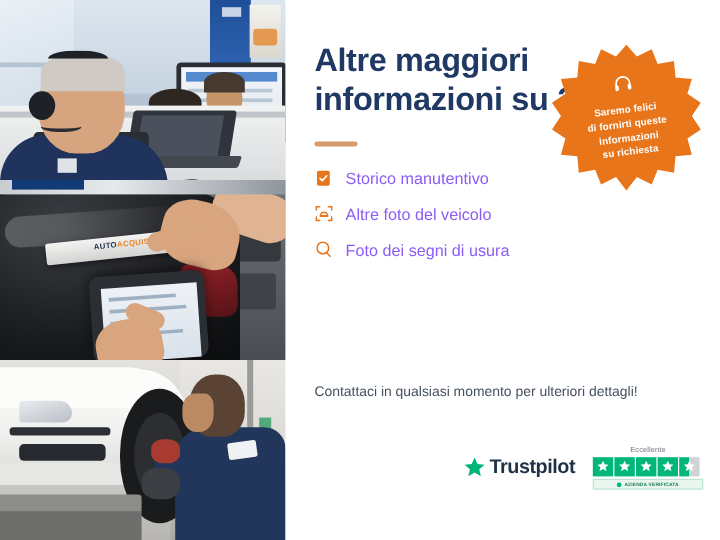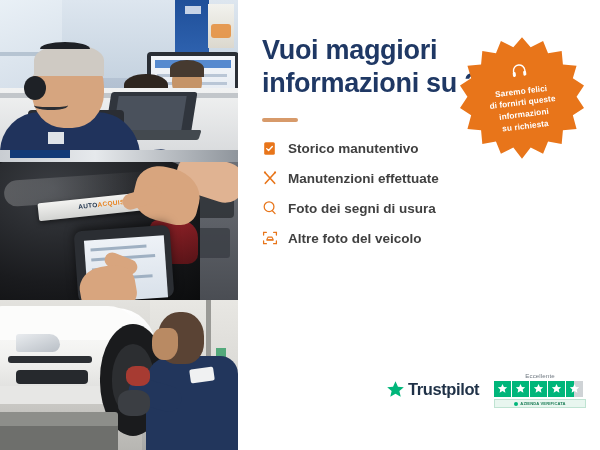--- a/index.html
+++ b/index.html
@@ -130,21 +130,21 @@
   .badge-inner { position:absolute; inset:0; display:flex; flex-direction:column;
     align-items:center; justify-content:center; transform: rotate(-7deg); }
   .badge-icon { margin-top:-2px; margin-bottom:3px; }
   .badge-text { color:#ffffff; font-size:8.2px; font-weight:bold; line-height:1.42;
     text-align:center; width:108px; letter-spacing:.1px; }
 
   
   .list { position:absolute; left:24px; top:133px; width:320px; }
   .li { display:flex; align-items:center; height:30px; }
   .li .ic { width:26px; flex:0 0 26px; display:flex; align-items:center; justify-content:flex-start; }
-  .li .lbl { font-size:13.5px; color:#404040;font-weight:bold; }
+  .li .lbl { font-size:13.5px; color:#8b5cf6; }
 
   .phone { position:absolute; left:24px; top:293px; font-size:15.5px; font-weight:bold; color:#1f3864; }
   .sub { position:absolute; left:24px; top:318px; font-size:11.6px; line-height:1.62; color:#45505c; }
 
   
   .tp { position:absolute; left:148px; top:372px; width:200px; height:44px; }
   .tp-logo { position:absolute; left:0; top:8px; display:flex; align-items:flex-start; gap:3px; }
   .tp-name { font-size:16.5px; font-weight:bold; color:#1f3147; letter-spacing:-.4px; }
   .tp-right { position:absolute; left:108px; top:0; width:92px; }
   .tp-ecc { font-size:6.2px; color:#6f7881; text-align:center; margin-bottom:1.5px; letter-spacing:.1px;}
@@ -257,21 +257,21 @@
       <div class="worker-logo"></div>
       <div class="arm"></div>
         <div class="glove2"></div>
         <div class="glove"></div>
     </div>
   </div>
 
   <div class="panel">
 
     <div class="heading">
-      <span>Vuoi maggiori</span><br>
+      <span>Altre maggiori</span><br>
       <span>informazioni su ?</span>
     </div>
     <div class="rule"></div>
 
     <div class="badge-wrap">
       <svg class="badge-star" viewBox="0 0 100 100">
         <path fill="#e8751a" d="M50 1 L57 9 L67 4 L71 14 L82 12 L83 23 L94 24 L91 34 L100 40 L94 49
           L100 58 L91 64 L94 75 L83 76 L82 87 L71 85 L67 95 L57 90 L50 99 L43 90 L33 95 L29 85 L18 87
           L17 76 L6 75 L9 64 L0 58 L6 49 L0 40 L9 34 L6 24 L17 23 L18 12 L29 14 L33 4 L43 9 Z"></path>
       </svg>
@@ -297,58 +297,47 @@
       <div class="li">
         <span class="ic">
           <svg width="15" height="15" viewBox="0 0 24 24">
             <rect x="3.5" y="2" width="17" height="20" rx="2.5" fill="#e8751a"></rect>
             <path d="M7.5 12.2l3 3 6-6.4" stroke="#ffffff" stroke-width="2.2" fill="none" stroke-linecap="round" stroke-linejoin="round"></path>
           </svg>
         </span>
         <span class="lbl">Storico manutentivo</span>
       </div>
 
-      <div class="li">
-        <span class="ic">
-          <svg width="16" height="16" viewBox="0 0 24 24" stroke="#e8751a" stroke-width="2.4" fill="none" stroke-linecap="round">
-            <path d="M4 3.5 L19 20"></path>
-              <path d="M20 3.5 L5 20"></path>
-            <circle cx="4.6" cy="3.8" r="1.6" fill="#e8751a" stroke="none"></circle>
-            <circle cx="19.4" cy="3.8" r="1.6" fill="#e8751a" stroke="none"></circle>
-          </svg>
-        </span>
-        <span class="lbl">Manutenzioni effettuate</span>
-      </div>
-
-      <div class="li">
-        <span class="ic">
-          <svg width="16" height="16" viewBox="0 0 24 24" stroke="#e8751a" stroke-width="1.9" fill="none" stroke-linecap="round">
-            <circle cx="10.6" cy="10" r="7.3"></circle>
-            <path d="M15.6 16.2 L19.6 20.4"></path>
-          </svg>
-        </span>
-        <span class="lbl">Foto dei segni di usura</span>
-      </div>
 
       <div class="li">
         <span class="ic">
           <svg width="16" height="16" viewBox="0 0 24 24" stroke="#e8751a" stroke-width="1.9" fill="none" stroke-linecap="round">
             <path d="M2.4 7.6V3.4h4.2M17.4 3.4h4.2v4.2M21.6 16.4v4.2h-4.2M6.6 20.6H2.4v-4.2"></path>
             <path d="M6.6 13.6h10.8v2.6H6.6z" fill="#e8751a" stroke="none"></path>
             <path d="M7.6 13.4l1.6-2.8h5.6l1.6 2.8" stroke-width="1.7"></path>
           </svg>
         </span>
         <span class="lbl">Altre foto del veicolo</span>
       </div>
 
+      <div class="li">
+        <span class="ic">
+          <svg width="16" height="16" viewBox="0 0 24 24" stroke="#e8751a" stroke-width="1.9" fill="none" stroke-linecap="round">
+            <circle cx="10.6" cy="10" r="7.3"></circle>
+            <path d="M15.6 16.2 L19.6 20.4"></path>
+          </svg>
+        </span>
+        <span class="lbl">Foto dei segni di usura</span>
+      </div>
+
     </div>
 
 
     <div class="sub">
-      <br>
+      <span>Contattaci in qualsiasi momento per ulteriori dettagli!</span><br>
     </div>
 
     <div class="tp">
       <div class="tp-logo">
         <svg width="19" height="19" viewBox="0 0 24 24">
           <path fill="#00b67a" d="M12 1.6l3.1 6.8 7.4.7-5.6 4.9 1.7 7.3L12 17.4 5.4 21.3l1.7-7.3L1.5 9.1l7.4-.7z"></path>
         </svg>
         <span class="tp-name">Trustpilot</span>
       </div>
 

